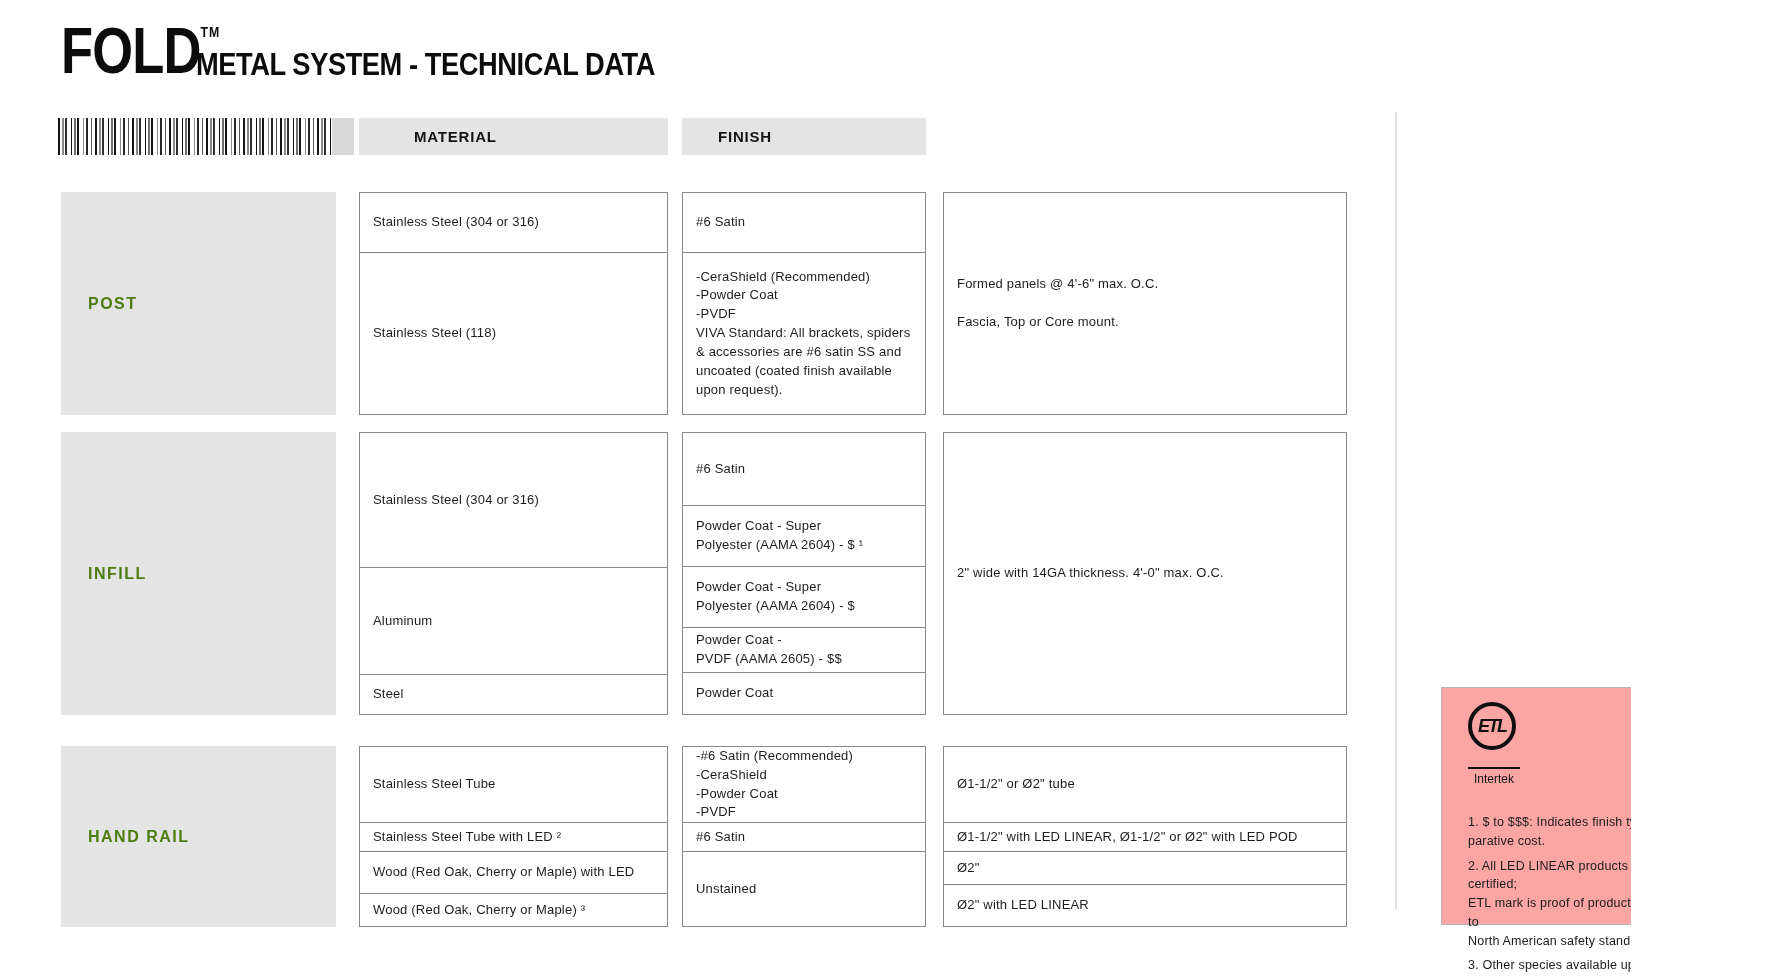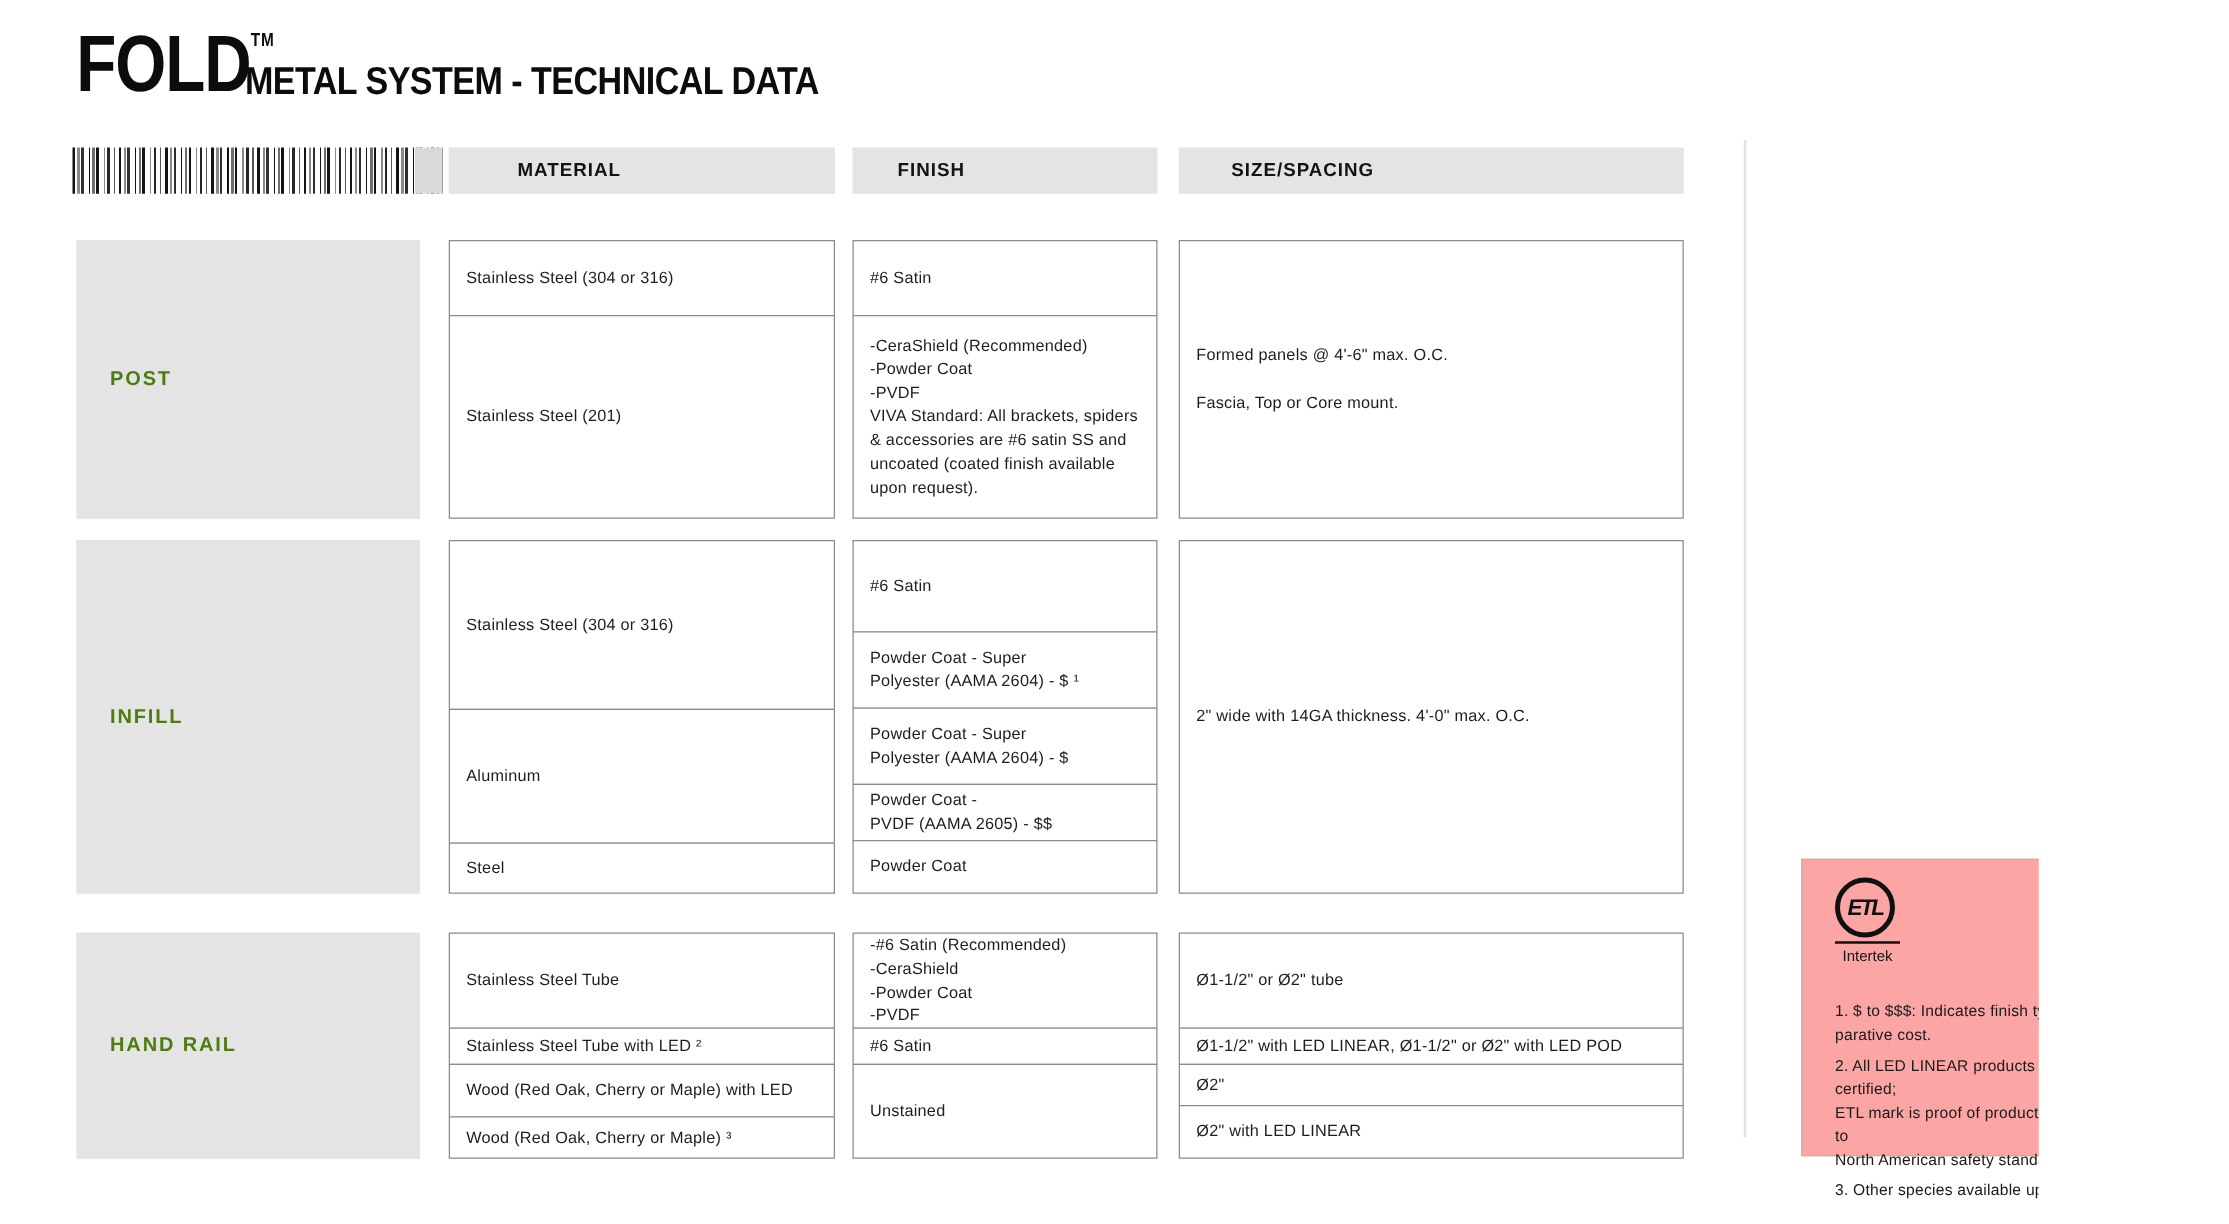--- a/index.html
+++ b/index.html
@@ -67,47 +67,46 @@
     position:absolute; left:1441px; top:687px; width:286px; height:238px;
     border:1px solid #b5b5b5; box-sizing:border-box; background:#fca5a5;
     padding:14px 18px 12px 26px;
   }
   .etl-circle {
     width:40px; height:40px; border:4px solid #101010; border-radius:50%;
     display:flex; align-items:center; justify-content:center;
     font-weight:700; font-style:italic; font-size:18px; letter-spacing:-2px; color:#101010;
   }
   .etl-brand {
-    display:inline-block; margin-top:3px; padding-top:3px; min-width:52px;
+    display:inline-block; margin-top:17px; padding-top:3px; min-width:52px;
     border-top:2px solid #101010; text-align:center; font-size:12px; color:#151515;
   }
   .note {
     margin:6px 0 0; font-size:12.5px; line-height:1.5; letter-spacing:0.2px;
     color:#1a1a1a; white-space:pre-line;
   }
   .note:first-of-type { margin-top:26px; }
 </style>
 </head>
 <body>
 
 <div class="sheet">
 
   <h1 class="brand-wrap" style="margin:0;"><span>FOLD</span><sup>TM</sup></h1>
   <div class="subtitle">METAL SYSTEM - TECHNICAL DATA</div>
 
   <div class="barcode"></div>
   <div class="hcell h-material">MATERIAL</div>
   <div class="hcell h-finish">FINISH</div>
-  <div class="hcell h-size">SIZE/SPACING</div>
 
   <section class="group" style="top:192px;">
     <div class="glabel" style="height:223px;">POST</div>
     <div class="col col-material">
       <div class="cell" style="height:61px;">Stainless Steel (304 or 316)</div>
-      <div class="cell" style="height:163px;">Stainless Steel (201)</div>
+      <div class="cell" style="height:163px;">Stainless Steel (118)</div>
     </div>
     <div class="col col-finish">
       <div class="cell" style="height:61px;">#6 Satin</div>
       <div class="cell" style="height:163px;">-CeraShield (Recommended)
 -Powder Coat
 -PVDF
 VIVA Standard: All brackets, spiders &amp; accessories are #6 satin SS and uncoated (coated finish available upon request).</div>
     </div>
     <div class="col col-size">
       <div class="cell" style="height:223px;">Formed panels @ 4'-6" max. O.C.

